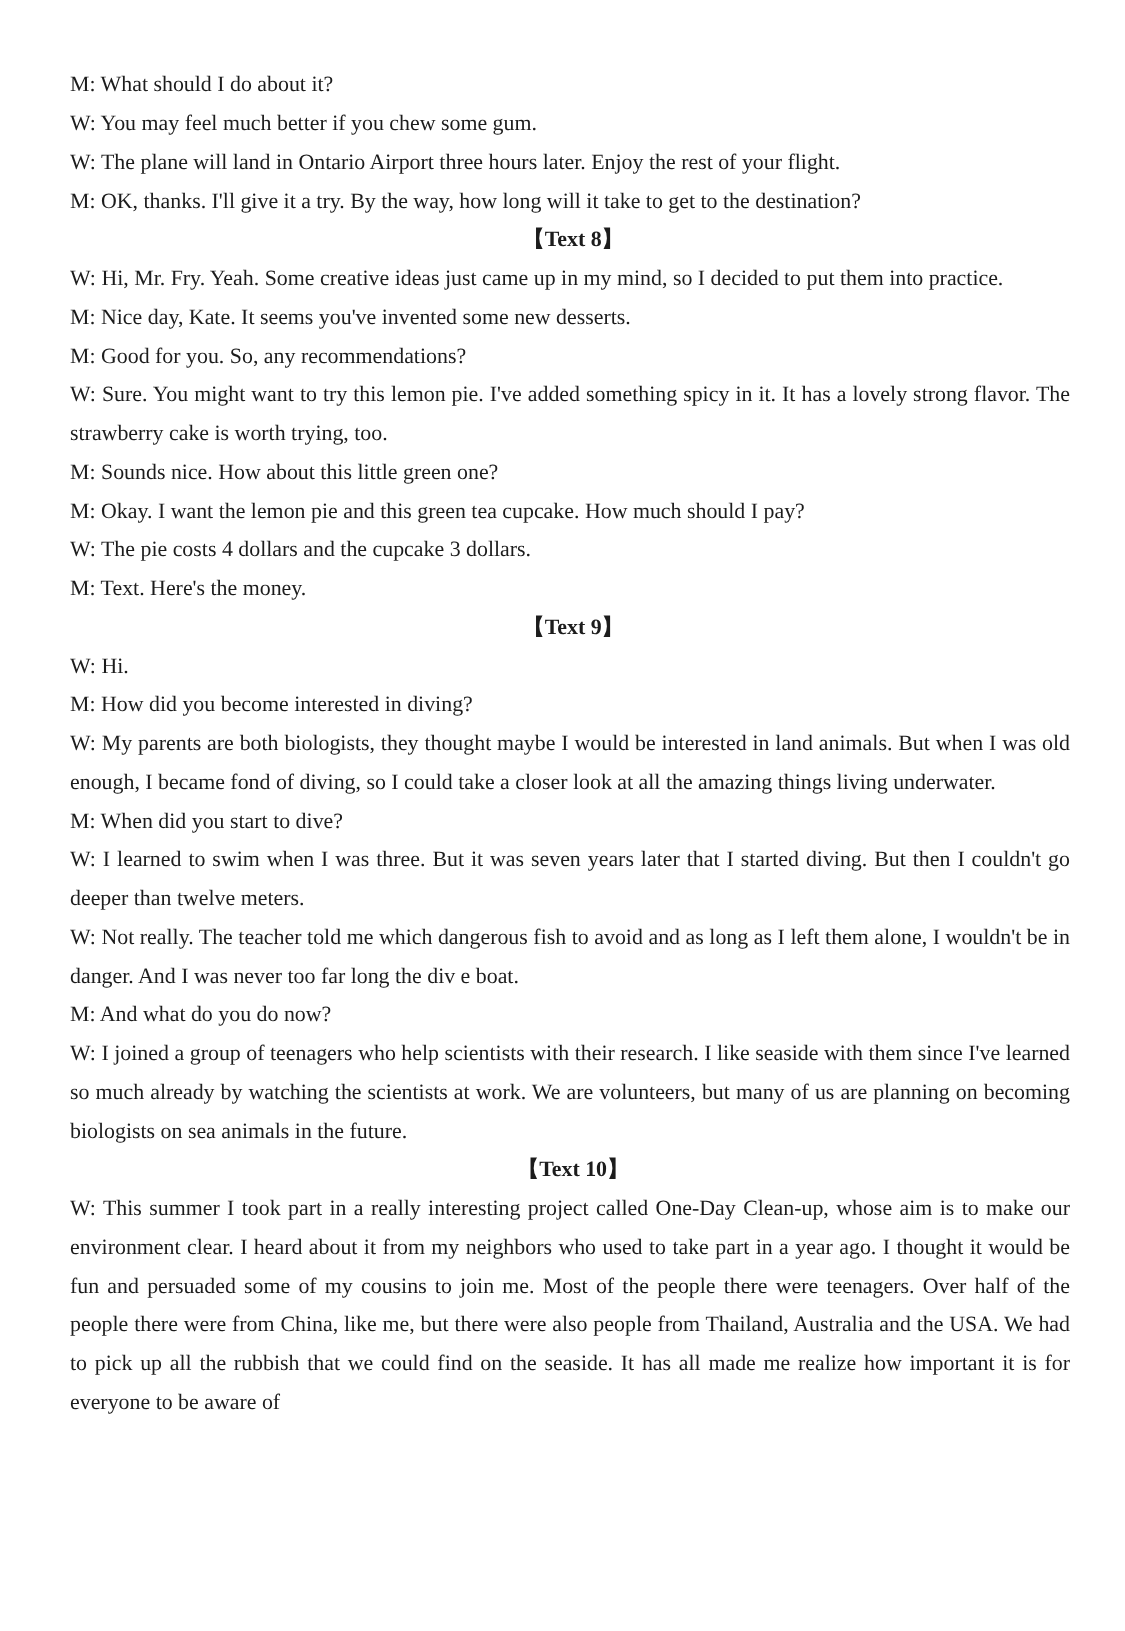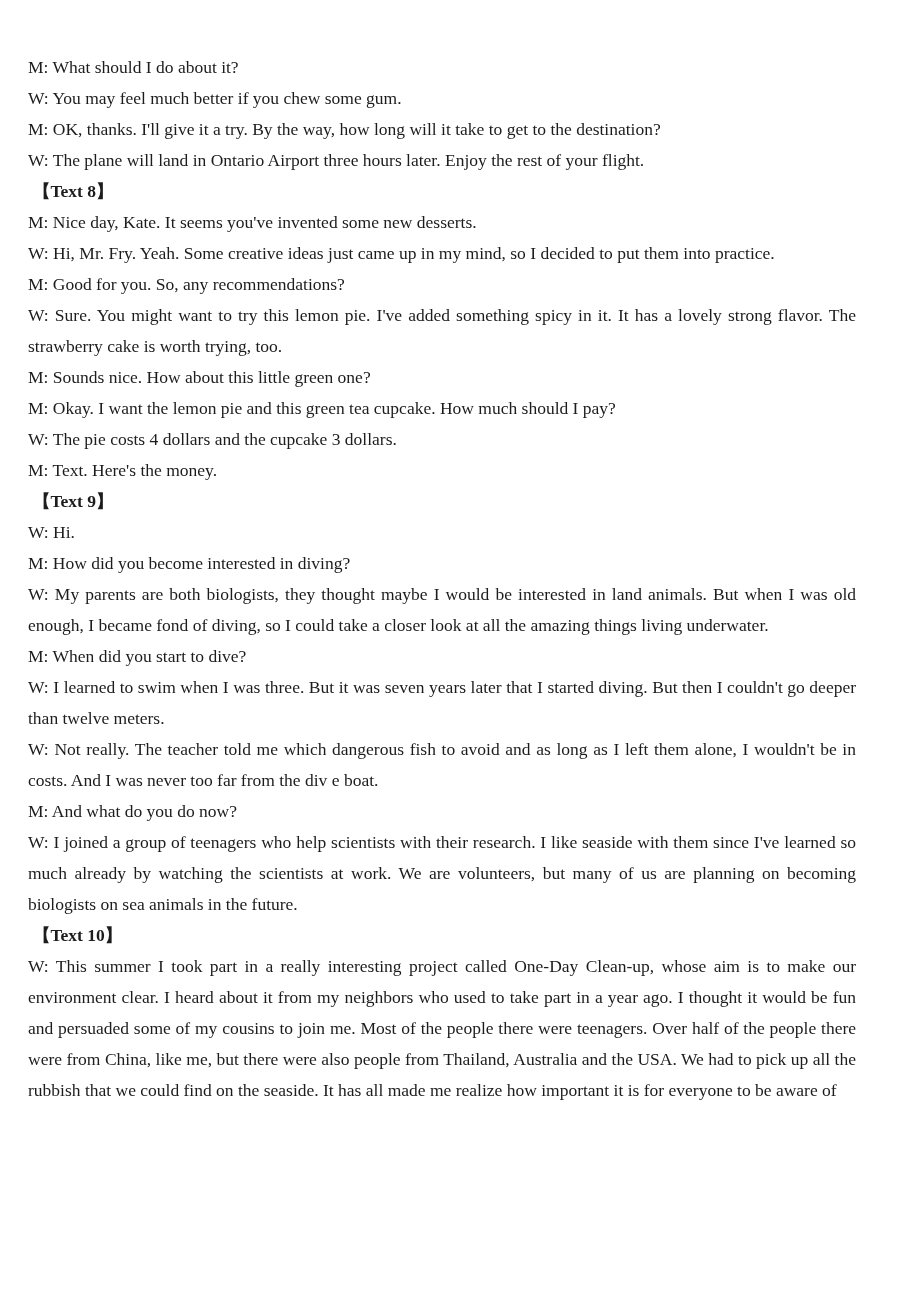--- a/index.html
+++ b/index.html
@@ -5,58 +5,58 @@
   html, body {
     margin: 0;
     padding: 0;
     background: #ffffff;
   }
   .page {
     width: 900px;
     min-height: 1305px;
     box-sizing: border-box;
     background: #ffffff;
-    padding: 52px 44px 40px 28px;
+    padding: 52px 44px 40px 56px;
     font-family: "Liberation Serif", serif;
     color: #1c1c1c;
   }
   p.line {
     margin: 0;
     font-size: 17.5px;
     line-height: 31px;
     text-align: justify;
     text-justify: inter-word;
   }
   p.hdr {
     font-weight: bold;
-    text-align: left;
+    text-align: center;
     padding-left: 5px;
   }
 </style>
 </head>
 <body>
 
 <div class="page">
   <p class="line">M: What should I do about it?</p>
   <p class="line">W: You may feel much better if you chew some gum.</p>
+  <p class="line">W: The plane will land in Ontario Airport three hours later. Enjoy the rest of your flight.</p>
   <p class="line">M: OK, thanks. I'll give it a try. By the way, how long will it take to get to the destination?</p>
-  <p class="line">W: The plane will land in Ontario Airport three hours later. Enjoy the rest of your flight.</p>
   <p class="line hdr">【Text 8】</p>
+  <p class="line">W: Hi, Mr. Fry. Yeah. Some creative ideas just came up in my mind, so I decided to put them into practice.</p>
   <p class="line">M: Nice day, Kate. It seems you've invented some new desserts.</p>
-  <p class="line">W: Hi, Mr. Fry. Yeah. Some creative ideas just came up in my mind, so I decided to put them into practice.</p>
   <p class="line">M: Good for you. So, any recommendations?</p>
   <p class="line">W: Sure. You might want to try this lemon pie. I've added something spicy in it. It has a lovely strong flavor. The strawberry cake is worth trying, too.</p>
   <p class="line">M: Sounds nice. How about this little green one?</p>
   <p class="line">M: Okay. I want the lemon pie and this green tea cupcake. How much should I pay?</p>
   <p class="line">W: The pie costs 4 dollars and the cupcake 3 dollars.</p>
   <p class="line">M: Text. Here's the money.</p>
   <p class="line hdr">【Text 9】</p>
   <p class="line">W: Hi.</p>
   <p class="line">M: How did you become interested in diving?</p>
   <p class="line">W: My parents are both biologists, they thought maybe I would be interested in land animals. But when I was old enough, I became fond of diving, so I could take a closer look at all the amazing things living underwater.</p>
   <p class="line">M: When did you start to dive?</p>
   <p class="line">W: I learned to swim when I was three. But it was seven years later that I started diving. But then I couldn't go deeper than twelve meters.</p>
-  <p class="line">W: Not really. The teacher told me which dangerous fish to avoid and as long as I left them alone, I wouldn't be in costs. And I was never too far from the div e boat.</p>
+  <p class="line">W: Not really. The teacher told me which dangerous fish to avoid and as long as I left them alone, I wouldn't be in danger. And I was never too far long the div e boat.</p>
   <p class="line">M: And what do you do now?</p>
   <p class="line">W: I joined a group of teenagers who help scientists with their research. I like seaside with them since I've learned so much already by watching the scientists at work. We are volunteers, but many of us are planning on becoming biologists on sea animals in the future.</p>
   <p class="line hdr">【Text 10】</p>
   <p class="line">W: This summer I took part in a really interesting project called One-Day Clean-up, whose aim is to make our environment clear. I heard about it from my neighbors who used to take part in a year ago. I thought it would be fun and persuaded some of my cousins to join me. Most of the people there were teenagers. Over half of the people there were from China, like me, but there were also people from Thailand, Australia and the USA. We had to pick up all the rubbish that we could find on the seaside. It has all made me realize how important it is for everyone to be aware of</p>
 </div>
 
 </body></html>

